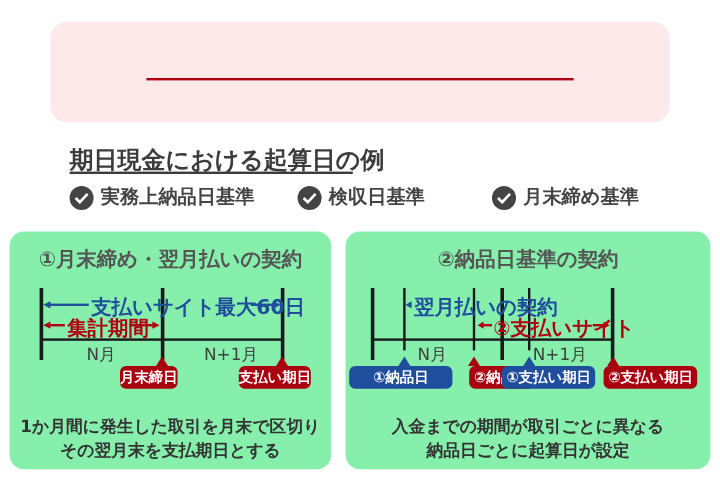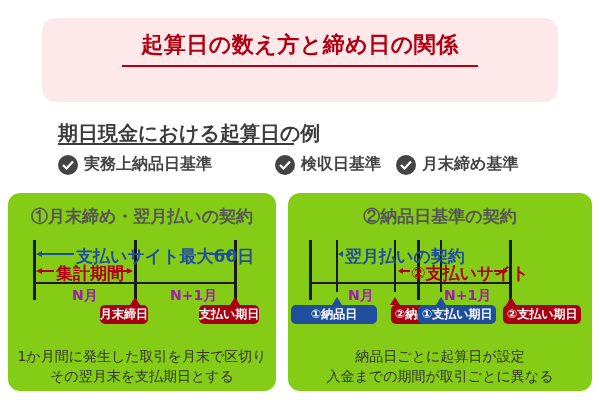--- a/index.html
+++ b/index.html
@@ -6,67 +6,66 @@
   body{width:600px;height:400px;background:#ffffff;position:relative;overflow:hidden;font-family:"DejaVu Sans","Liberation Sans",sans-serif;color:#444;}
   .abs{position:absolute;}
   .header{left:42px;top:18px;width:516px;height:84px;background:#fde8ea;border-radius:14px;}
   .title{left:0;top:12px;width:100%;text-align:center;font-size:22px;font-weight:bold;color:#b00012;letter-spacing:0.5px;}
   .title-ul{left:80px;top:47px;width:356px;height:2px;background:#b00012;}
   .subtitle{left:0;top:54px;width:100%;text-align:center;font-size:16px;font-weight:bold;color:#4a4a4a;}
   .sec-label{left:58px;top:120px;font-size:20px;font-weight:bold;color:#3c3c3c;}
   .sec-ul{left:58px;top:143px;width:236px;height:2px;background:#3c3c3c;}
   .check{display:flex;align-items:center;font-size:16px;font-weight:bold;color:#444;}
   .check .ic{width:20px;height:20px;border-radius:50%;background:#444;display:inline-flex;align-items:center;justify-content:center;margin-right:6px;}
-  .card{background:#84cc16;border-radius:12px;font-family:Liberation Mono, monospace;}
+  .card{background:#86efac;border-radius:12px;}
   .card-title{text-align:center;font-size:17px;font-weight:bold;color:#555;}
   .vline{background:#1a1a1a;width:3px;}
   .vline.thin{width:2px;}
   .hline{background:#1a1a1a;height:2px;}
   .blue{color:#1f4e9c;}
   .red{color:#b00012;}
   .arrow-line{height:2px;}
   .lbl{font-size:17px;font-weight:bold;white-space:nowrap;}
-  .month{font-size:14px;font-weight:bold;color:#a21caf;}
+  .month{font-size:14px;font-weight:normal;color:#404040;}
   .tag{font-size:12px;font-weight:bold;color:#fff;padding:1px 0;border-radius:5px;white-space:nowrap;}
   .tag.red{background:#a8000f;}
   .tag.blue{background:#1f4e9c;}
   .tri{width:0;height:0;border-left:5px solid transparent;border-right:5px solid transparent;}
   .tri.red{border-bottom:8px solid #a8000f;}
   .tri.blue{border-bottom:8px solid #1f4e9c;}
-  .desc{text-align:center;font-size:14px;font-weight:normal;color:#333;line-height:20px;}
+  .desc{text-align:center;font-size:14px;font-weight:bold;color:#333;line-height:20px;}
   .ah{width:0;height:0;border-top:3px solid transparent;border-bottom:3px solid transparent;}
 </style>
 </head>
 <body>
 
 <div class="abs header">
-  <div class="abs title">起算日の数え方と締め日の関係</div>
   <div class="abs title-ul"></div>
 </div>
 
 <div class="abs sec-label">期日現金における起算日の例</div>
 <div class="abs sec-ul"></div>
 
 <div class="abs check" style="left:58px;top:154px;align-items:center;">
   <span class="ic">
       <svg width="12" height="10" viewBox="0 0 12 10">
         <path d="M1 5 L4.5 8.5 L11 1.5" stroke="#fff" stroke-width="2.2" fill="none"></path>
       </svg>
     </span>
   <span>実務上納品日基準</span>
 </div>
-<div class="abs check" style="left:275px;top:154px;text-align:center;">
+<div class="abs check" style="left:248px;top:154px;text-align:center;">
   <span class="ic">
       <svg width="12" height="10" viewBox="0 0 12 10">
         <path d="M1 5 L4.5 8.5 L11 1.5" stroke="#fff" stroke-width="2.2" fill="none"></path>
       </svg>
     </span>
   <span>検収日基準</span>
 </div>
-<div class="abs check" style="left:396px;top:154px;align-items:center;">
+<div class="abs check" style="left:410px;top:154px;align-items:center;">
   <span class="ic">
       <svg width="12" height="10" viewBox="0 0 12 10">
         <path d="M1 5 L4.5 8.5 L11 1.5" stroke="#fff" stroke-width="2.2" fill="none"></path>
       </svg>
     </span>
   <span>月末締め基準</span>
 </div>
 
 <div class="abs card" style="left:8px;top:193px;width:268px;height:198px;">
   <div class="abs card-title" style="left:0;top:12px;width:100%;">①月末締め・翌月払いの契約</div>
@@ -129,15 +128,15 @@
 <div class="abs tri blue" style="left:332px;top:297px;"></div>
 <div class="abs tag blue" style="left:291px;top:305px;padding:1px 20px;">①納品日</div>
 <div class="abs tri red" style="left:390px;top:297px;"></div>
 <div class="abs tag red" style="left:355px;top:305px;padding:1px 4px;margin-left:36px;">②納品日</div>
 <div class="abs tri blue" style="left:436px;top:297px;"></div>
 <div class="abs tag blue" style="left:418px;top:305px;padding:1px 4px;">①支払い期日</div>
 <div class="abs tri red" style="left:506px;top:297px;"></div>
 <div class="abs tag red" style="left:503px;top:305px;padding:1px 4px;">②支払い期日</div>
 
 <div class="abs desc" style="left:288px;top:346px;width:304px;">
+  <div>入金までの期間が取引ごとに異なる</div>
   <div>納品日ごとに起算日が設定</div>
-  <div>入金までの期間が取引ごとに異なる</div>
 </div>
 
 </body></html>

